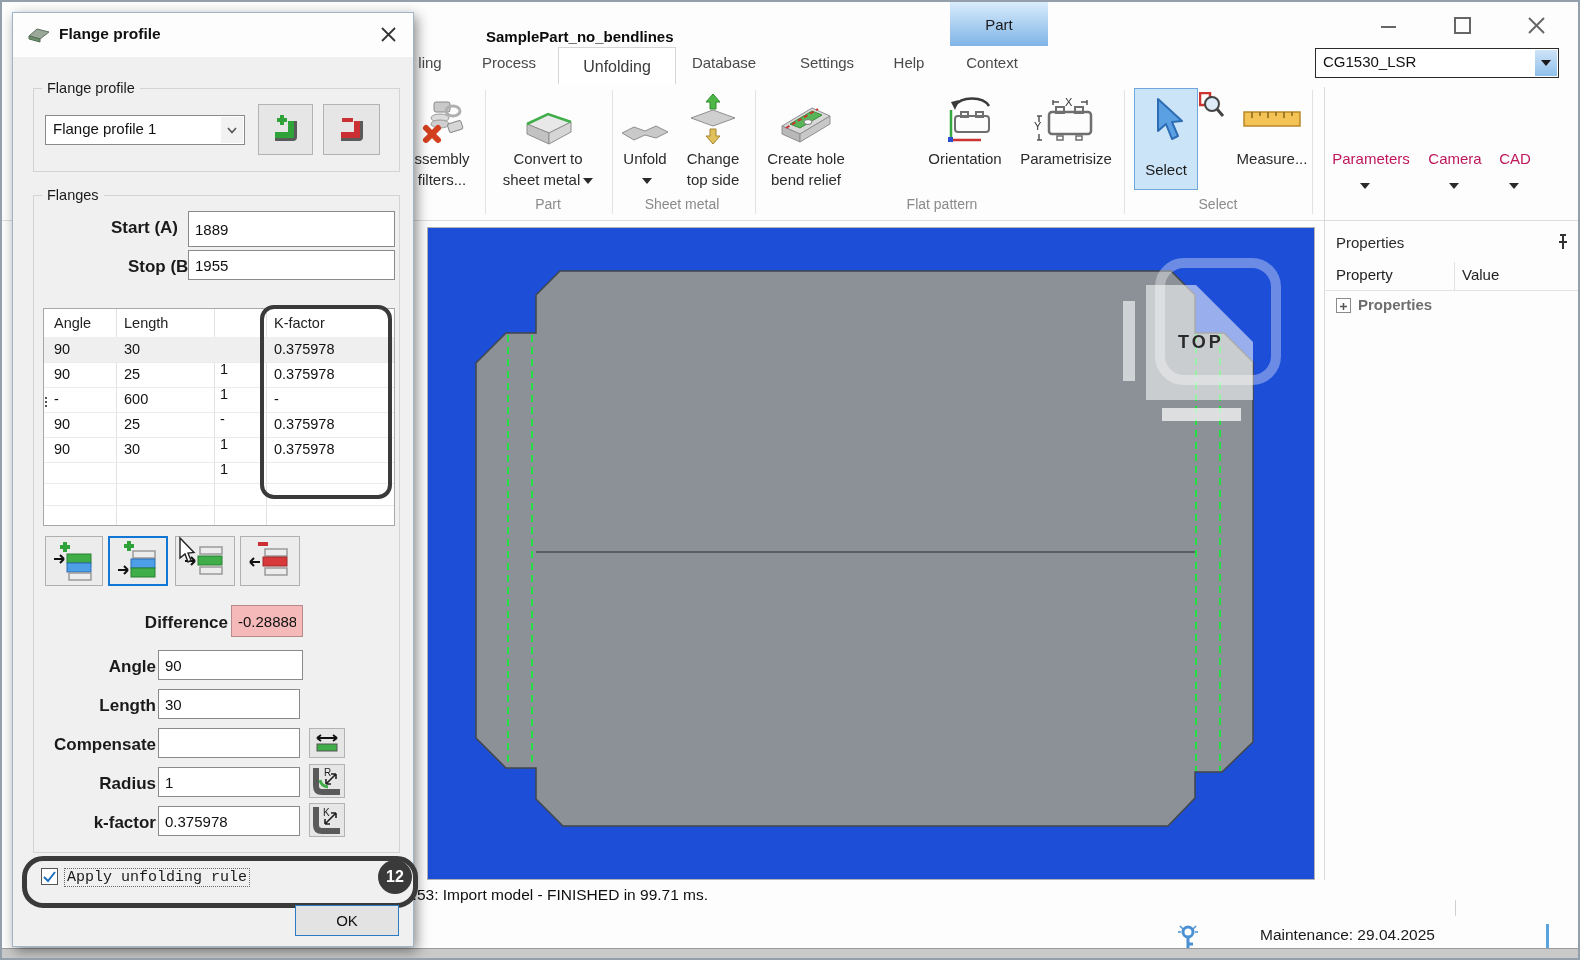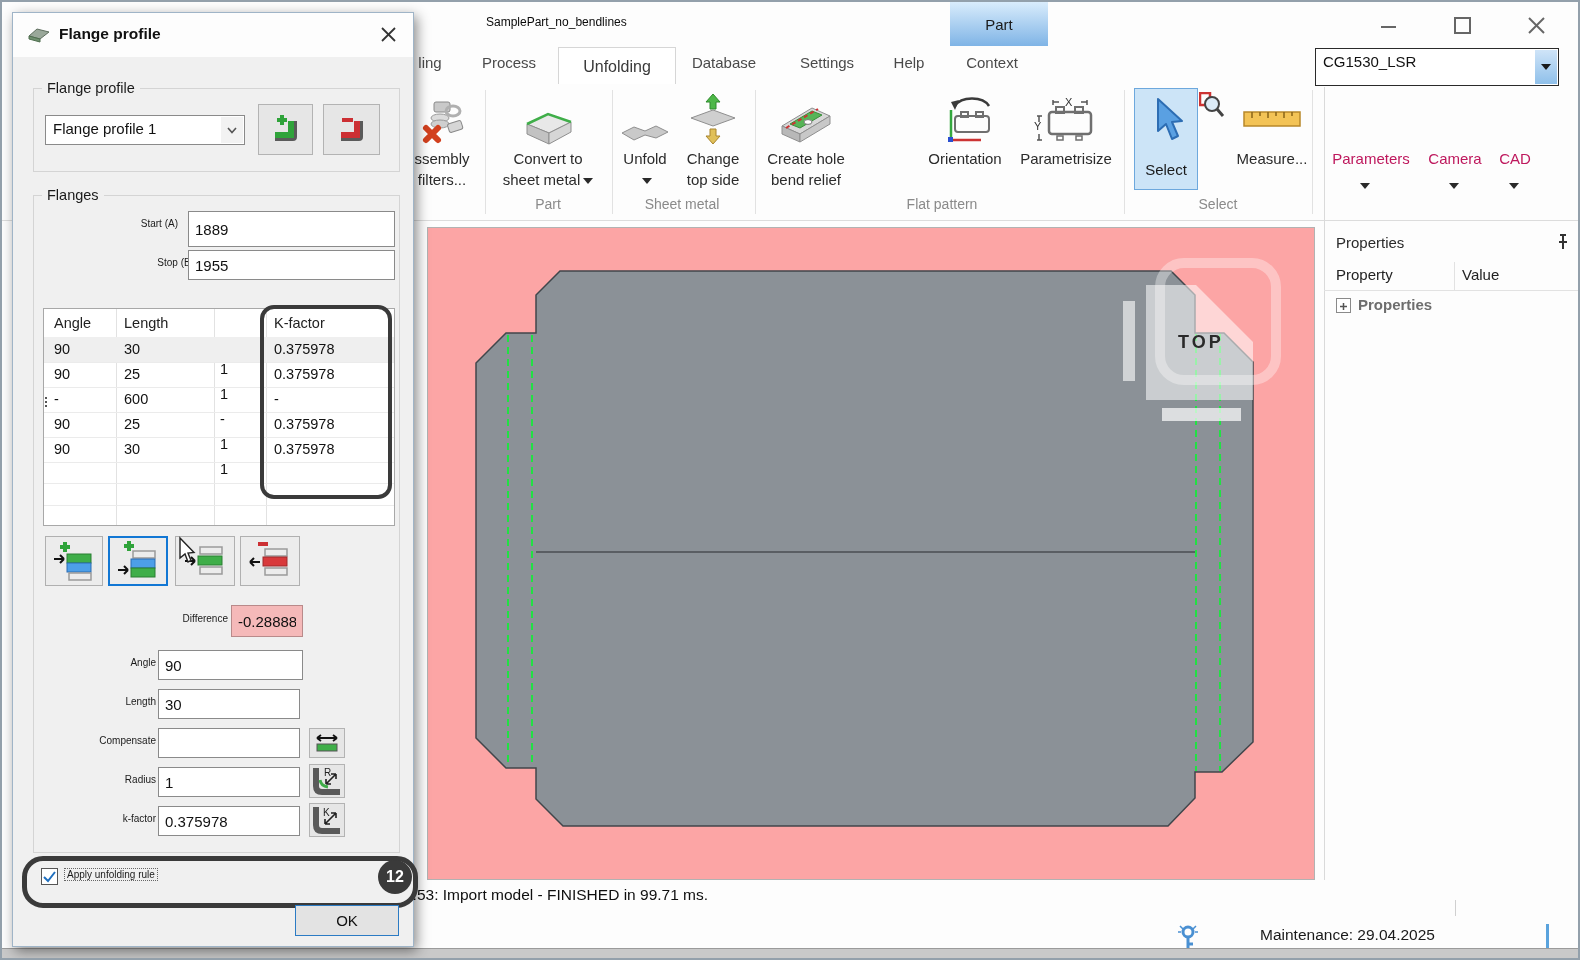--- a/index.html
+++ b/index.html
@@ -1,21 +1,21 @@
 <!DOCTYPE html>
 <html><head>
 <meta charset="utf-8">
 <style>
   html,body{margin:0;padding:0;background:#d7dbde;font-family:"Liberation Sans",sans-serif;}
   #screen{position:relative;width:1580px;height:960px;background:#fdfdfd;border:2px solid #93a0ab;box-sizing:border-box;overflow:hidden;}
   .abs{position:absolute;}
   .txt{color:#1a1a1a;font-size:15px;white-space:nowrap;}
   .center{display:flex;align-items:center;justify-content:center;}
   
-  #title{left:484px;top:13px;font-weight:normal;font-size:12px;color:#0a0a0a;}
+  #title{left:484px;top:26px;font-weight:bold;font-size:15px;color:#0a0a0a;}
   .tab{top:52px;font-size:15px;color:#4a4a4a;text-align:center;}
   #tab-active{left:556px;top:45px;width:116px;height:38px;background:#fff;border:1px solid #d6d6d6;border-bottom:none;color:#3a3a3a;}
   #part-tab{left:948px;top:0;width:98px;height:44px;background:linear-gradient(#d9ecfc,#7fb4e6);color:#1a1a1a;font-size:15px;}
   .winbtn{top:10px;width:28px;height:28px;}
   
   #ribbon{left:0;top:82px;width:1580px;height:136px;background:#fdfdfd;border-bottom:1px solid #dcdcdc;}
   .rsep{top:6px;width:1px;height:124px;background:#e2e2e2;}
   .rbtn{top:6px;text-align:center;color:#2b2b2b;font-size:15px;}
   .rbtn .ric{height:58px;display:flex;align-items:flex-end;justify-content:center;}
   .rbtn .l1,.rbtn .l2{line-height:21px;}
@@ -24,47 +24,47 @@
   #select-btn{left:1132px;top:88px;width:62px;height:100px;background:#cce4f7;border:1px solid #6da8dd;text-align:center;font-size:15px;color:#1a1a1a;}
   
   #panel-border{left:1322px;top:85px;width:1px;height:793px;background:#dadada;}
   .menu-lab{top:148px;font-size:15px;color:#be185d;text-align:center;}
   .menu-dd{top:174px;}
   
   .combo{background:#fff;border:1px solid #2a2a2a;box-sizing:border-box;}
   .combo .val{position:absolute;left:7px;top:4px;font-size:15px;color:#111;}
   .combo .btn{position:absolute;right:1px;top:1px;bottom:1px;width:22px;background:linear-gradient(#cfe4f8,#8fc0ea);display:flex;align-items:center;justify-content:center;}
   
-  #canvas{left:425px;top:225px;width:888px;height:653px;background:#fca5a5;border:1px solid #b2b2b2;box-sizing:border-box;}
+  #canvas{left:425px;top:225px;width:888px;height:653px;background:#1d4ed8;border:1px solid #b2b2b2;box-sizing:border-box;}
   
   #statusmsg{left:402px;top:884px;font-size:15.5px;color:#0f0f0f;}
   #bottomband{left:0;top:946px;width:1580px;height:12px;background:#c9c9c9;border-top:1px solid #9b9b9b;}
   
   #dialog{left:10px;top:10px;width:400px;height:933px;background:#f0f0f0;border:1px solid #9fb4c7;box-shadow:3px 4px 12px rgba(0,0,0,.45);z-index:10;}
   #dlg-titlebar{left:0;top:0;width:100%;height:44px;background:#fdfdfd;}
   #dlg-title{left:46px;top:12px;font-weight:bold;font-size:15.5px;color:#111;}
   .groupbox{border:1px solid #d4d4d4;}
   .grouplabel{position:absolute;top:-9px;left:8px;background:#f0f0f0;padding:0 5px;font-size:14.5px;color:#1a1a1a;}
   .field{position:absolute;background:#fff;border:1px solid #8a8a8a;font-family:"Liberation Sans",sans-serif;font-size:15px;color:#111;padding:0 6px;box-sizing:border-box;}
-  .flabel{position:absolute;font-size:10px;color:#1a1a1a;text-align:right;}
+  .flabel{position:absolute;font-size:17px;color:#1a1a1a;text-align:right;font-weight:bold;}
   .icobtn{position:absolute;background:#e6e6e6;border:1px solid #b3b3b3;display:flex;align-items:center;justify-content:center;box-sizing:border-box;}
   
   #tbl{left:30px;top:295px;width:352px;height:218px;background:#fff;border:1px solid #a8a8a8;box-sizing:border-box;}
   .tcol{position:absolute;top:0;width:1px;height:216px;background:#e2e2e2;}
   .trow{position:absolute;left:0;width:350px;height:25px;border-bottom:1px solid #ebebeb;}
   .tcell{position:absolute;font-size:14.5px;color:#111;line-height:25px;}
   .c0{left:10px;width:58px;} .c1{left:80px;width:86px;} .c2{left:176px;width:42px;margin-top:20px;} .c3{left:230px;width:116px;}
   #thead{position:absolute;left:0;top:0;width:350px;height:28px;border-bottom:1px solid #cfcfcf;}
   #thead .tcell{line-height:28px;color:#222;}
   .annot{position:absolute;border:4px solid #3a3a3a;border-radius:14px;pointer-events:none;}
   .tbtn{position:absolute;top:523px;width:60px;height:50px;background:#ececec;border:1px solid #b0b0b0;display:flex;align-items:center;justify-content:center;box-sizing:border-box;}
   .tbtn.sel{border:2px solid #1277d4;}
   #okbtn{left:282px;top:892px;width:104px;height:31px;background:#e3e3e3;border:1px solid #2b7bc4;font-size:15px;color:#111;}
   .chk{left:28px;top:855px;width:17px;height:17px;background:#fff;border:1px solid #555;box-sizing:border-box;}
-  #chklabel{left:52px;top:856px;font-size:10px;color:#1a1a1a;outline:1px dotted #666;padding:0 2px;}
+  #chklabel{left:52px;top:856px;font-size:15px;color:#1a1a1a;outline:1px dotted #666;padding:0 2px;font-family:Liberation Mono, monospace;}
   #badge{left:365px;top:847px;width:34px;height:34px;border-radius:50%;background:#3a3a3a;color:#fff;font-weight:bold;font-size:16px;}
   .rowind{left:32px;top:384px;width:2px;height:10px;border-left:2px dotted #555;}
 </style>
 </head>
 <body>
 
 <div id="screen">
 
   <div class="abs" id="title">SamplePart_no_bendlines</div>
   <div class="abs center" id="part-tab">
@@ -227,21 +227,21 @@
         <svg width="60" height="20">
           <rect x="2" y="3" width="56" height="14" fill="#f3c356" stroke="#b8882a" stroke-width="1.5"></rect>
           <path d="M10 3 V9 M18 3 V7 M26 3 V9 M34 3 V7 M42 3 V9 M50 3 V7" stroke="#8a6518" stroke-width="1.5"></path>
         </svg>
       </div>
       <div class="l1">Measure...</div>
     </div>
     <div class="abs grouplab" style="left:1175px;width:82px;">Select</div>
   </div>
 
-  <div class="abs combo" style="left:1313px;top:46px;width:244px;height:38px;">
+  <div class="abs combo" style="left:1313px;top:46px;width:244px;height:30px;">
     <span class="val">CG1530_LSR</span>
     <span class="btn">
         <span class="dd" style="margin:0;border-top-color:#1a1a1a;"></span>
       </span>
   </div>
   <div class="abs menu-lab" style="left:1324px;width:90px;">Parameters</div>
   <div class="abs menu-dd" style="left:1358px;"><span class="dd" style="margin:0;"></span></div>
   <div class="abs menu-lab" style="left:1420px;width:66px;">Camera</div>
   <div class="abs menu-dd" style="left:1447px;"><span class="dd" style="margin:0;"></span></div>
   <div class="abs menu-lab" style="left:1490px;width:46px;">CAD</div>

